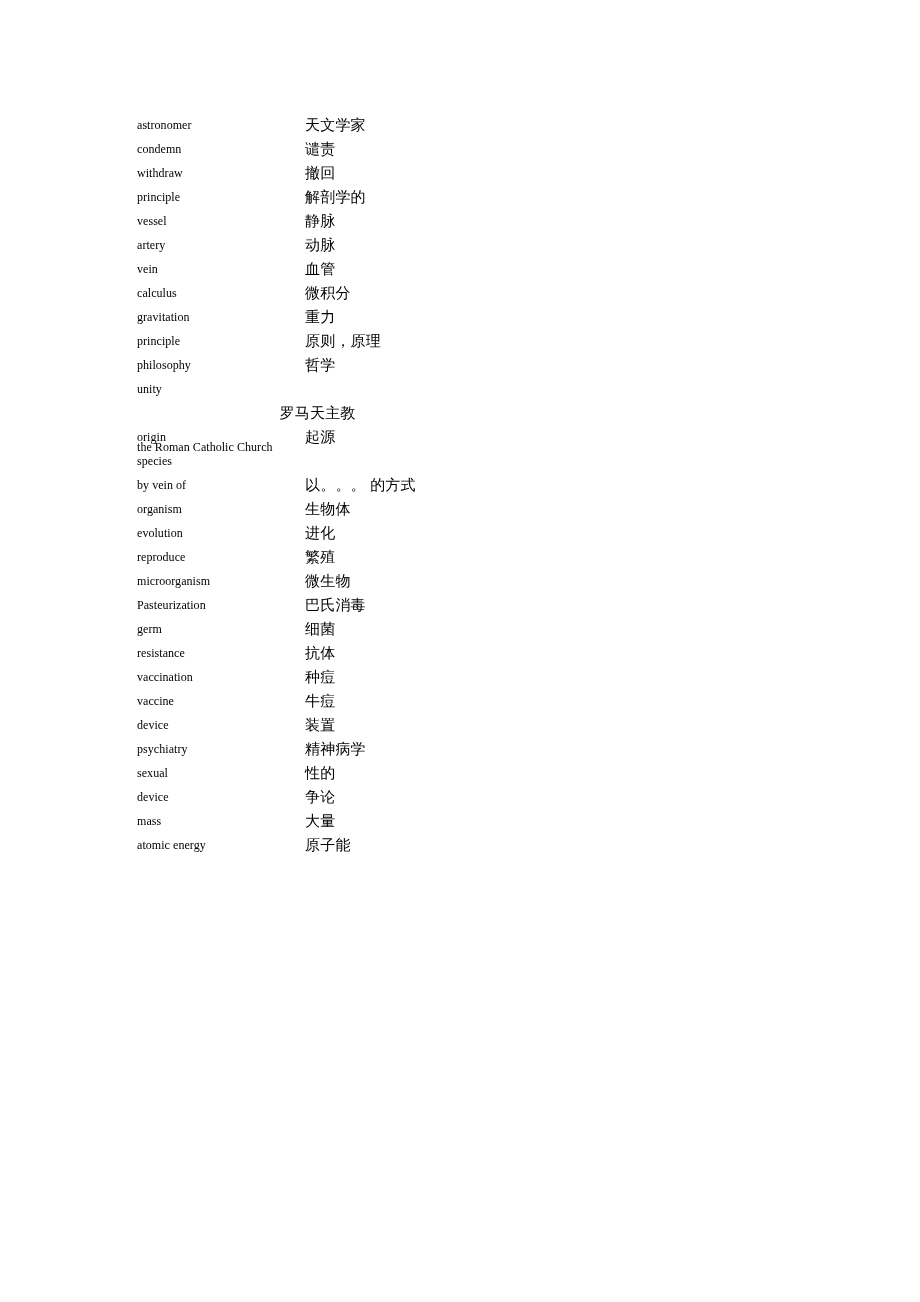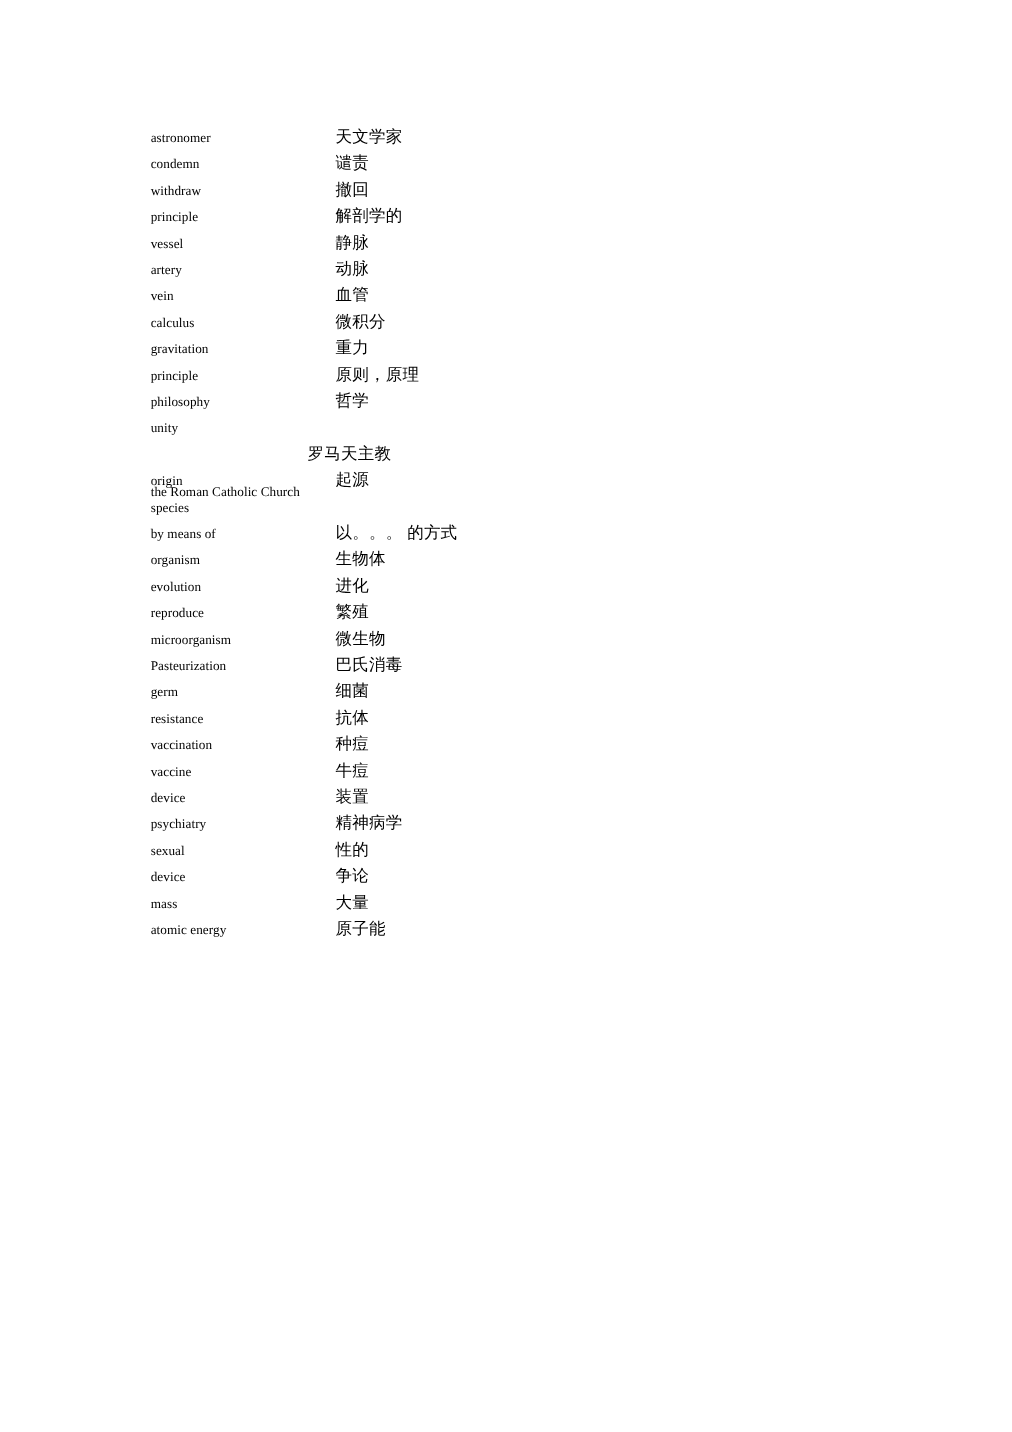--- a/index.html
+++ b/index.html
@@ -79,21 +79,21 @@
       <div class="vocab-row"><span class="term">artery</span><span class="gloss">动脉</span></div>
       <div class="vocab-row"><span class="term">vein</span><span class="gloss">血管</span></div>
       <div class="vocab-row"><span class="term">calculus</span><span class="gloss">微积分</span></div>
       <div class="vocab-row"><span class="term">gravitation</span><span class="gloss">重力</span></div>
       <div class="vocab-row"><span class="term">principle</span><span class="gloss">原则，原理</span></div>
       <div class="vocab-row"><span class="term">philosophy</span><span class="gloss">哲学</span></div>
       <div class="vocab-row empty"><span class="term">unity</span></div>
       <div class="vocab-row wide"><span class="term">the Roman Catholic Church</span><span class="gloss">罗马天主教</span></div>
       <div class="vocab-row"><span class="term">origin</span><span class="gloss">起源</span></div>
       <div class="vocab-row empty"><span class="term">species</span></div>
-      <div class="vocab-row"><span class="term">by means of</span><span class="gloss">以。。。 的方式</span></div>
+      <div class="vocab-row"><span class="term">by vein of</span><span class="gloss">以。。。 的方式</span></div>
       <div class="vocab-row"><span class="term">organism</span><span class="gloss">生物体</span></div>
       <div class="vocab-row"><span class="term">evolution</span><span class="gloss">进化</span></div>
       <div class="vocab-row"><span class="term">reproduce</span><span class="gloss">繁殖</span></div>
       <div class="vocab-row"><span class="term">microorganism</span><span class="gloss">微生物</span></div>
       <div class="vocab-row"><span class="term">Pasteurization</span><span class="gloss">巴氏消毒</span></div>
       <div class="vocab-row"><span class="term">germ</span><span class="gloss">细菌</span></div>
       <div class="vocab-row"><span class="term">resistance</span><span class="gloss">抗体</span></div>
       <div class="vocab-row"><span class="term">vaccination</span><span class="gloss">种痘</span></div>
       <div class="vocab-row"><span class="term">vaccine</span><span class="gloss">牛痘</span></div>
       <div class="vocab-row"><span class="term">device</span><span class="gloss">装置</span></div>

